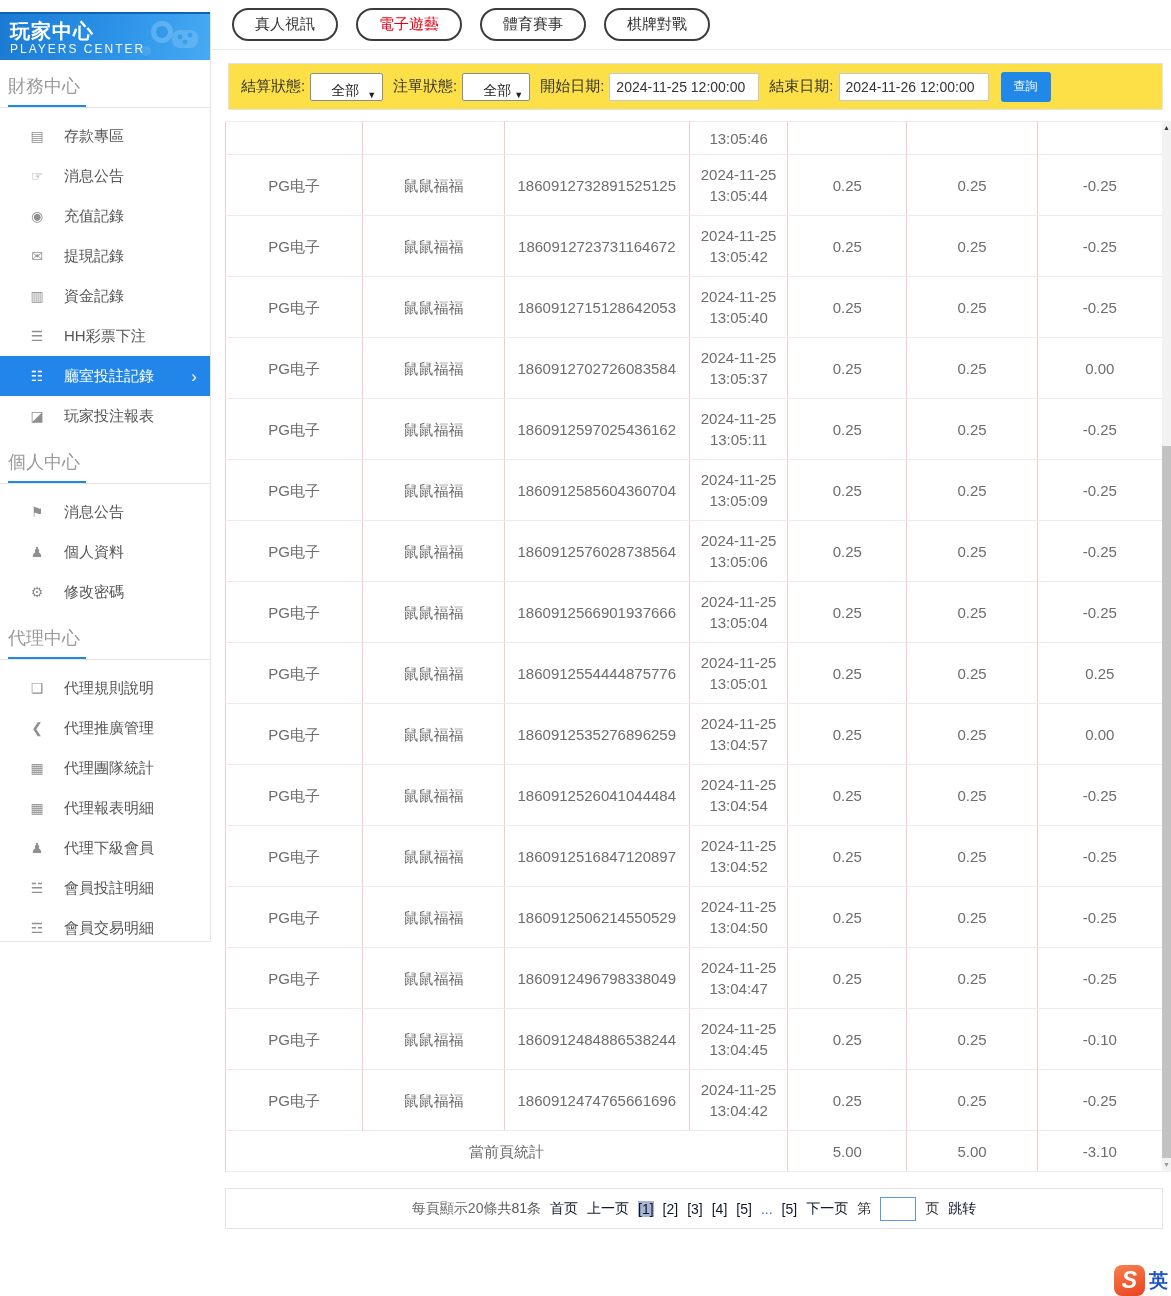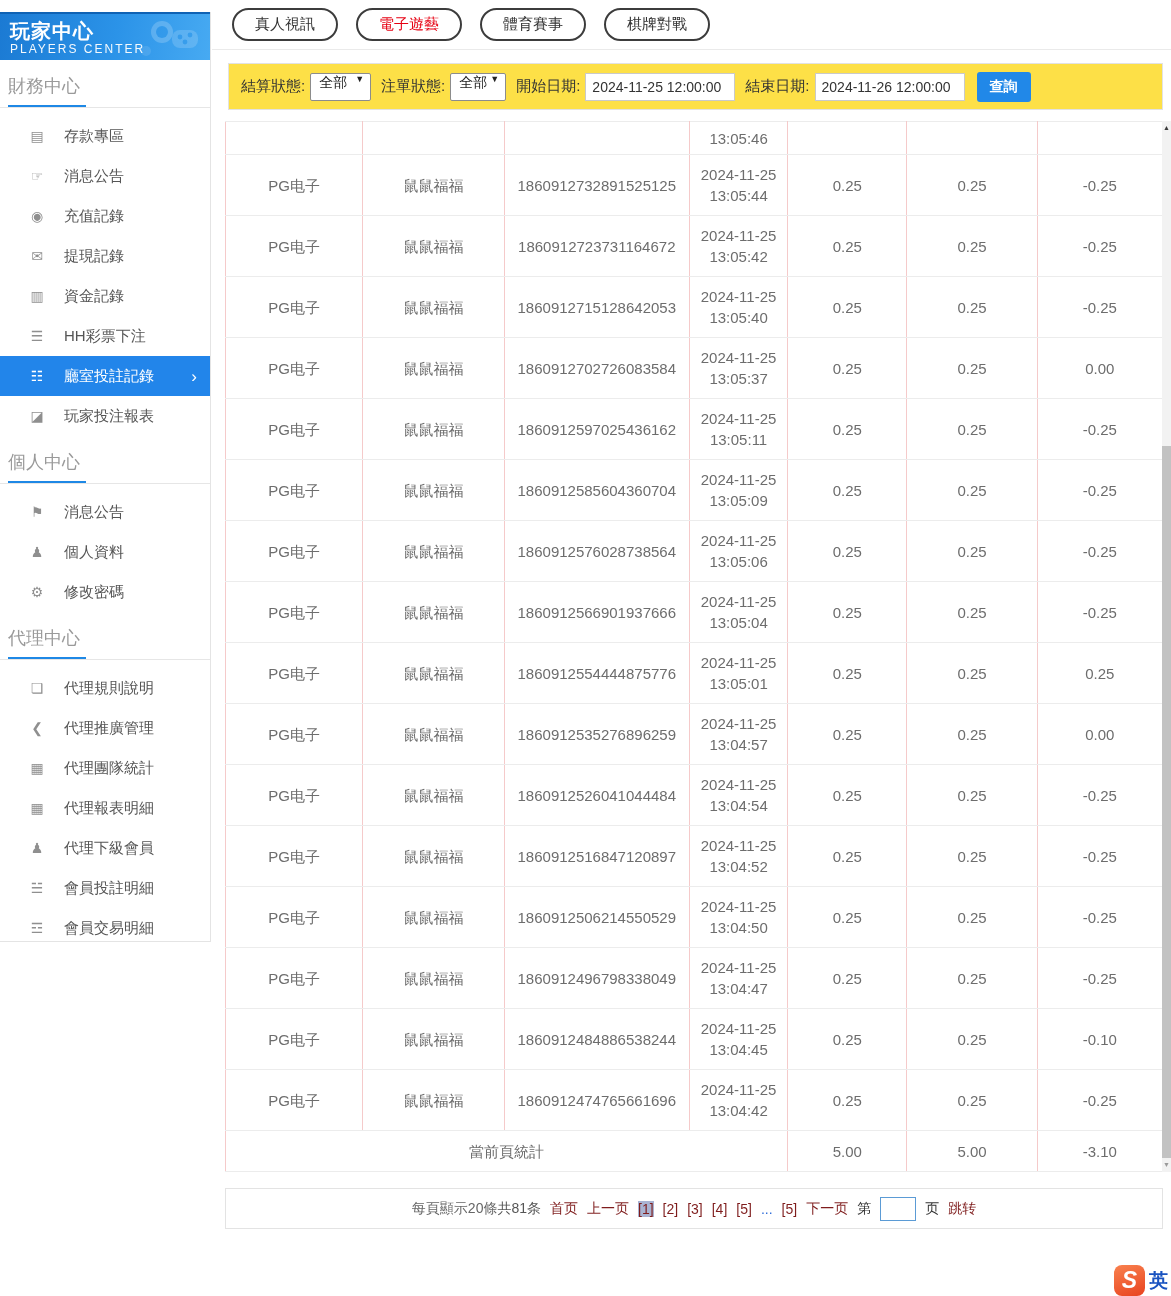--- a/index.html
+++ b/index.html
@@ -27,49 +27,49 @@
   .sb-chevron{position:absolute;right:13px;font-size:17px;color:#fff;line-height:1;}
   
   .main{position:absolute;left:212px;top:0;width:959px;}
   .tabbar{padding:8px 0 8px 20px;border-bottom:1px solid #eaeaea;display:flex;}
   .tab{border:2px solid #3c3c3c;border-radius:17px;padding:5px 21px;font-size:15px;color:#333;
     margin-right:18px;background:#fff;cursor:pointer;white-space:nowrap;}
   .tab-active{color:#e60012;}
   .filterbar{margin:13px 8px 0 16px;width:935px;box-sizing:border-box;height:47px;border:1px solid #e2e2e2;
     background:#fde047;display:flex;align-items:center;padding-left:2px;}
   .flabel{font-size:15px;color:#333;margin:0 5px 0 10px;white-space:nowrap;}
-  .fselect{border:1px solid #8c8c8c;border-radius:2px;height:26px;display:inline-flex;align-items:flex-start;
-    padding:0 6px 0 8px;font-size:14px;background:#fff;color:#222;cursor:pointer;}
+  .fselect{border:1px solid #8c8c8c;border-radius:2px;height:26px;display:inline-flex;align-items:flex-end;
+    padding:0 6px 0 20px;font-size:14px;background:#fff;color:#222;cursor:pointer;}
   .fselect .arr{font-size:9px;margin-left:8px;color:#222;}
   .fselect.narrow .arr{margin-left:3px;}
   .finput{border:1px solid #c9c9c9;height:26px;width:136px;font-size:14px;padding:0 6px;color:#333;
     font-family:inherit;background:#fff;box-sizing:content-box;}
   .search-btn{background:#2188e8;color:#fff;border:none;border-radius:3px;height:30px;padding:0 13px;
-    font-size:14px;margin-left:12px;cursor:pointer;font-family:inherit;font-weight:bold;}
+    font-size:12px;margin-left:12px;cursor:pointer;font-family:inherit;}
   
   .table-wrap{position:relative;margin:11px 0 0 13px;width:946px;}
   table.records{border-collapse:collapse;table-layout:fixed;width:938px;}
   table.records td{border:1px solid;border-color:#ececec #f5caca;color:#6d6d6d;font-size:15px;
     text-align:center;padding:0;line-height:21px;overflow:hidden;}
   tr.partial td{height:32px;vertical-align:middle;}
   tr.data td{height:60px;}
   tr.summary td{height:40px;}
   .c1{width:137px}.c2{width:141px}.c3{width:185px}.c4{width:98px}.c5{width:119px}.c6{width:130px}.c7{width:125px}
   
   .vscroll{position:absolute;right:0;top:0;width:9px;height:100%;background:#f2f2f2;}
   .vs-up{position:absolute;top:3px;left:0;right:0;text-align:center;font-size:7px;color:#3a3a3a;line-height:8px;}
   .vs-down{position:absolute;bottom:3px;left:0;right:0;text-align:center;font-size:7px;color:#9a9a9a;line-height:8px;}
   .vs-thumb{position:absolute;left:0;width:9px;top:325px;height:712px;background:#c2c2c2;}
   
   .pagebar{margin:16px 0 0 13px;width:938px;height:41px;border:1px solid #e3e3e3;box-sizing:border-box;
     display:flex;align-items:center;justify-content:center;padding:0 13px;font-size:14px;background:#fff;}
   .pg-size{color:#666;}
   .pg-right{display:flex;align-items:center;gap:9px;color:#2d6cd9;}
   .pg-total{color:#555;}
-  .pg-link{color:#7f1d1d;cursor:pointer;white-space:nowrap;}
+  .pg-link{color:#0f172a;cursor:pointer;white-space:nowrap;}
   .pg-cur{background:#a9b3d2;}
   .pg-ellipsis{color:#2d6cd9;}
   .pg-word{color:#333;}
   .jump-input{width:30px;height:20px;border:1px solid #5b9bd5;font-size:13px;text-align:center;}
   
   .ime{position:absolute;right:3px;bottom:0;display:flex;align-items:center;}
   .ime-s{width:31px;height:31px;background:linear-gradient(160deg,#f9814e,#e8431f);border-radius:8px;
     color:#fff;font-weight:bold;font-size:23px;display:flex;align-items:center;justify-content:center;
     font-style:italic;}
   .ime-lang{color:#1a53c0;font-weight:bold;font-size:19px;margin-left:4px;}

